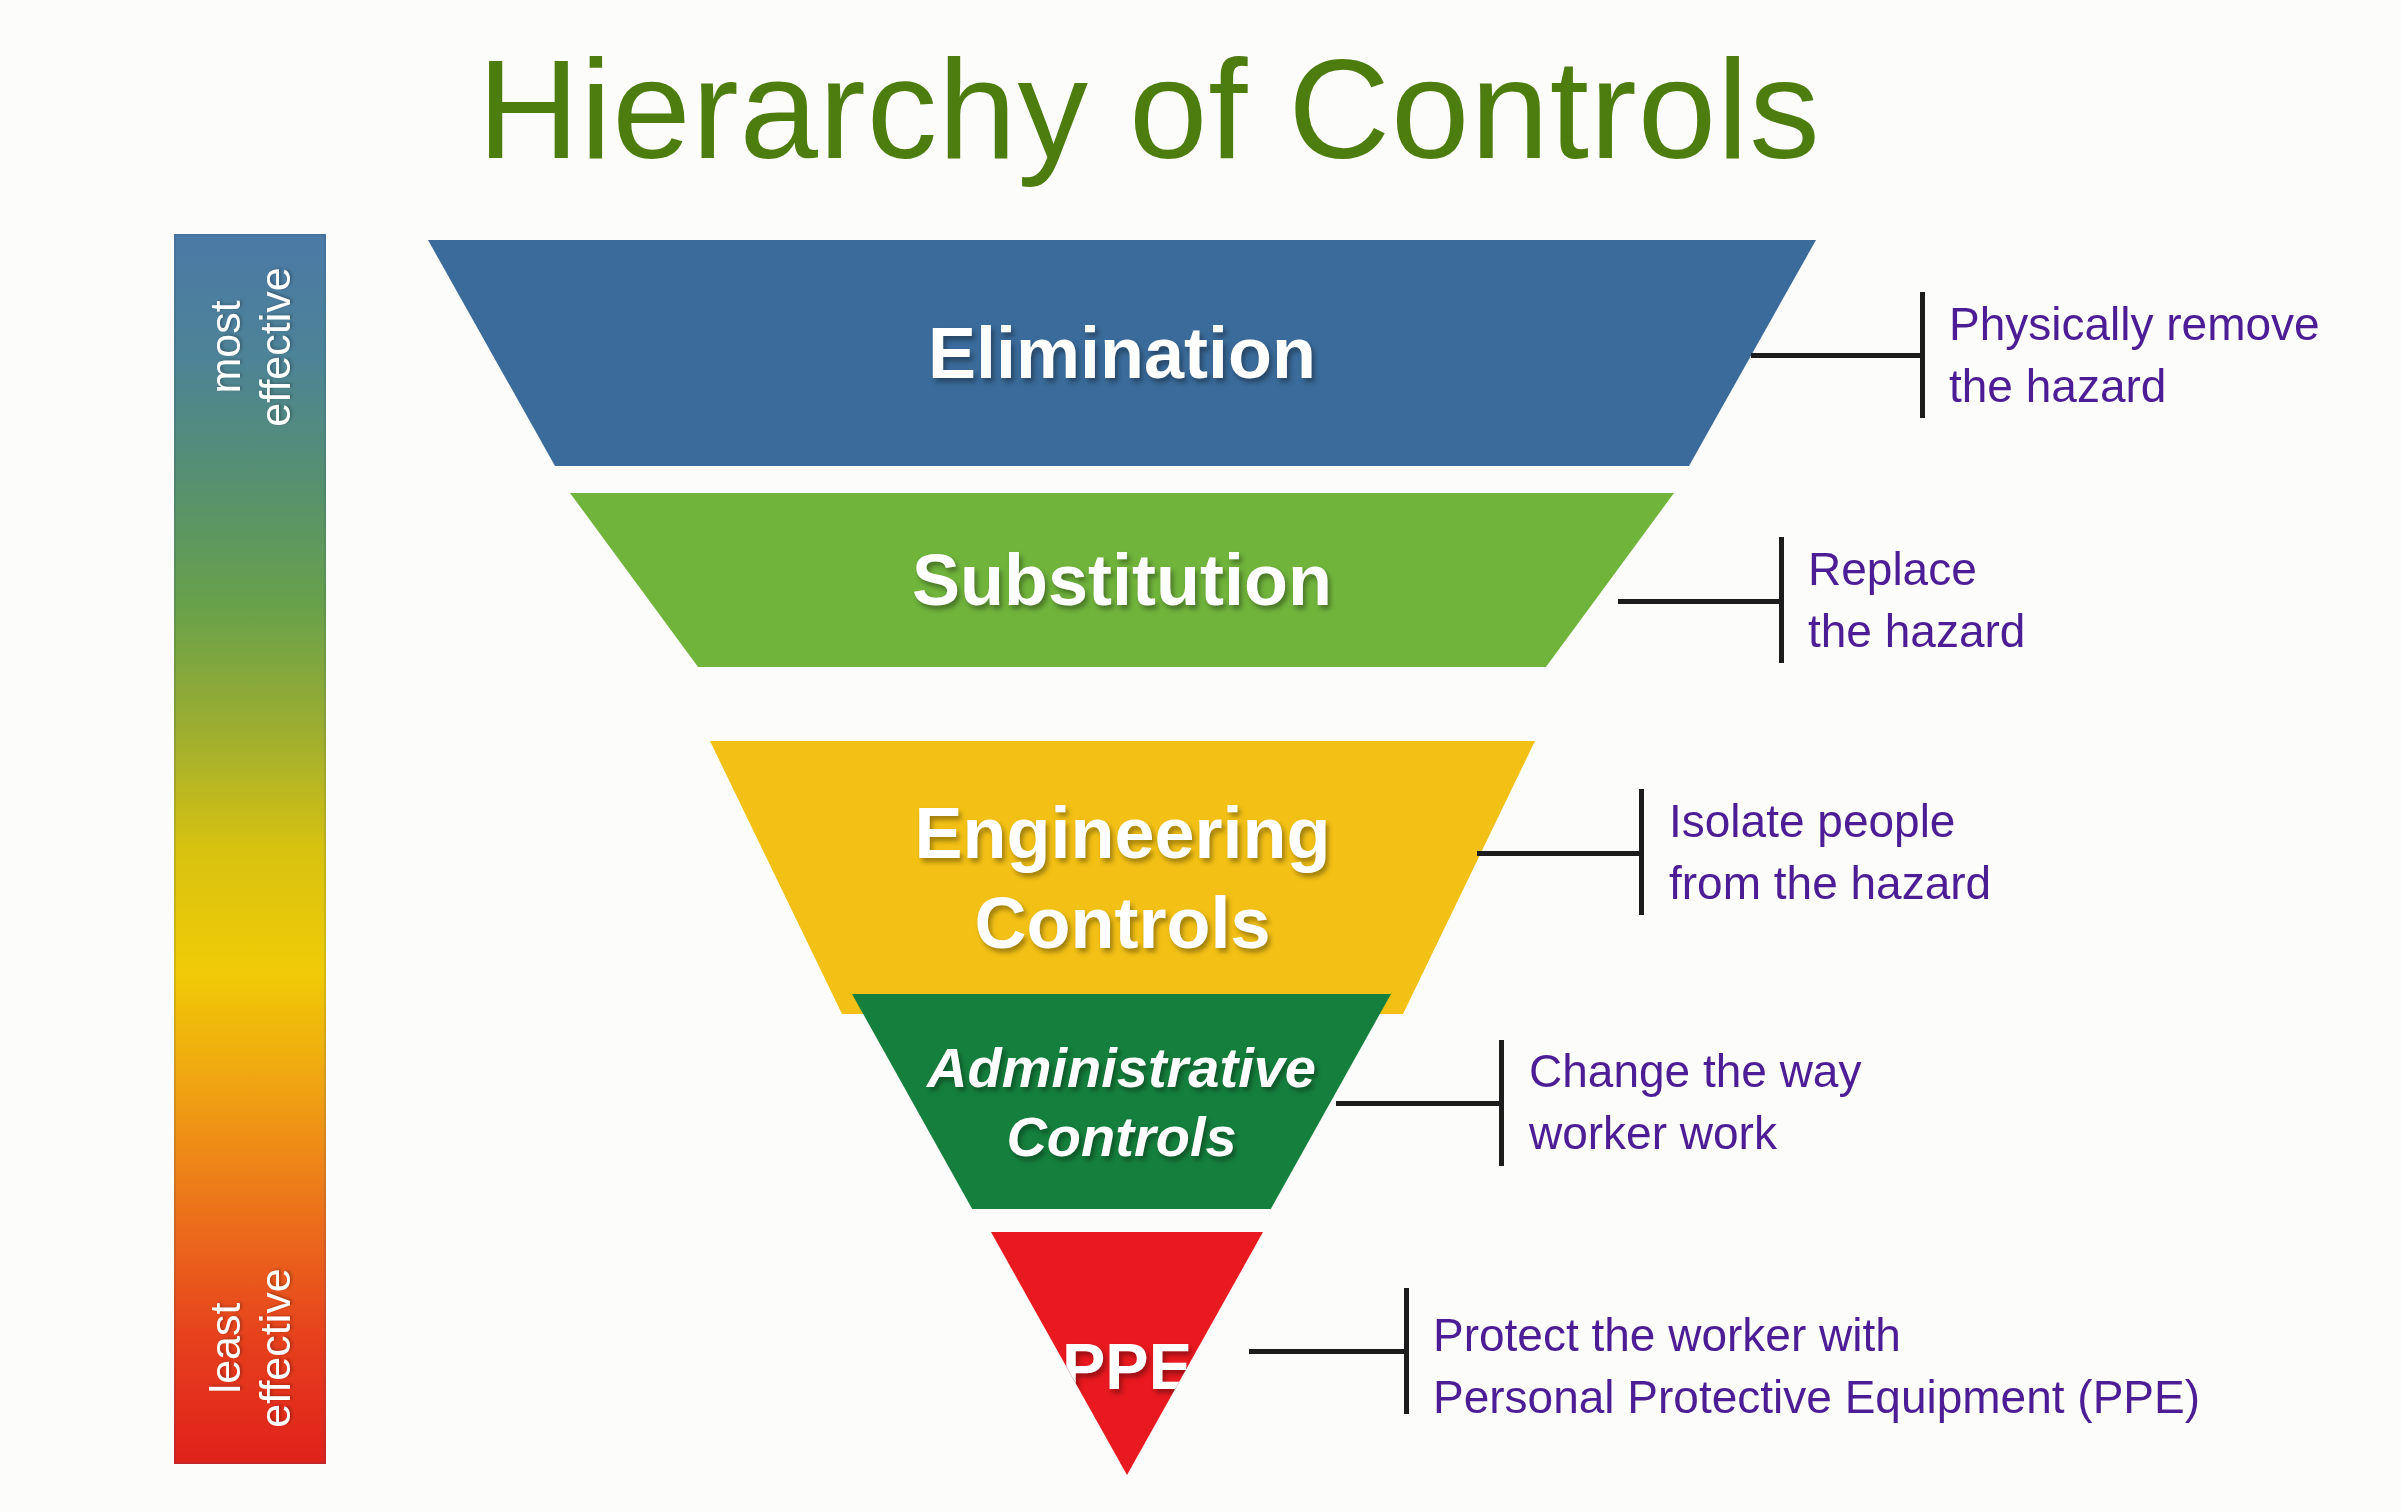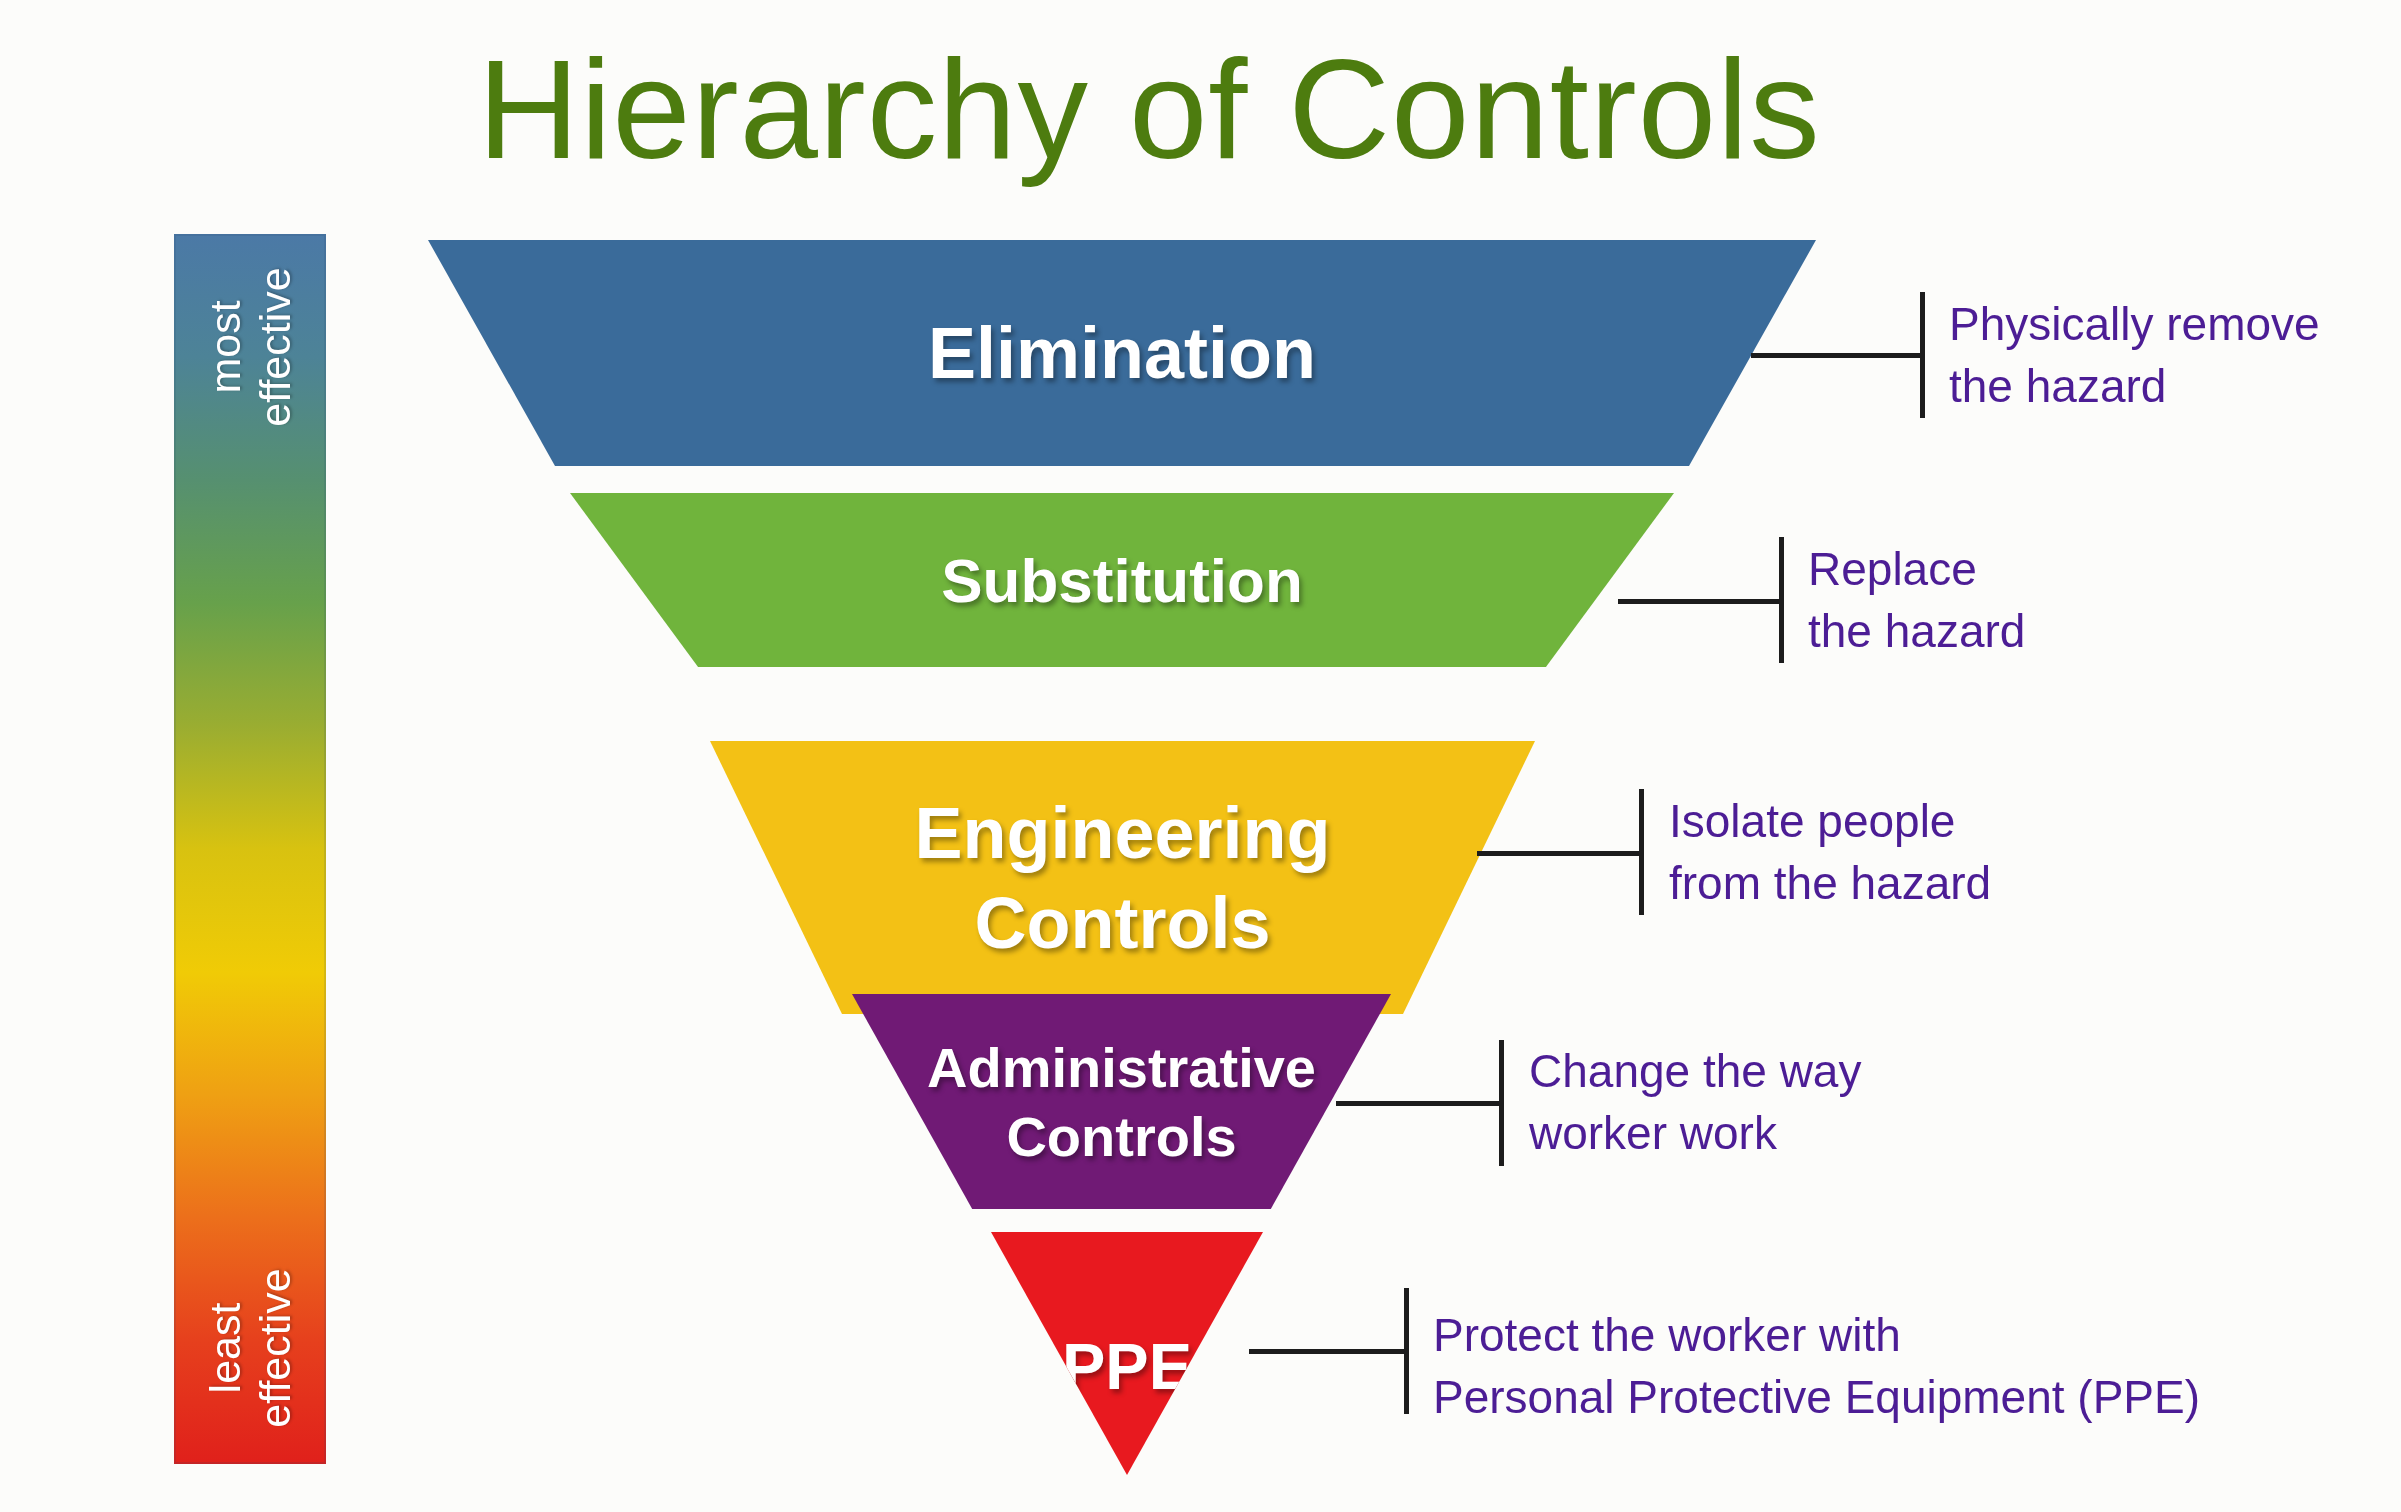--- a/index.html
+++ b/index.html
@@ -41,21 +41,21 @@
     display:flex;align-items:center;justify-content:center;
     color:#ffffff;font-weight:700;text-align:center;
     white-space:pre-line;
     text-shadow:2.8px 3.7px 5.6px rgba(0,0,0,0.35);
   }
   #band-0{left:428px;top:240px;width:1388px;height:226px;
     clip-path:polygon(0% 0%,100% 0%,90.85% 100%,9.15% 100%);
     font-size:72px;}
   #band-1{left:570px;top:493px;width:1104px;height:174px;
     clip-path:polygon(0% 0%,100% 0%,88.4% 100%,11.6% 100%);
-    font-size:62px;}
+    font-size:72px;}
   #band-2{left:710px;top:741px;width:825px;height:273px;
     clip-path:polygon(0% 0%,100% 0%,84.0% 100%,16.0% 100%);
     font-size:72px;line-height:90px;}
   #band-3{left:852px;top:994px;width:539px;height:215px;
     clip-path:polygon(0% 0%,100% 0%,77.7% 100%,22.3% 100%);
     font-size:56px;line-height:69px;}
   #band-4{left:991px;top:1232px;width:272px;height:243px;
     clip-path:polygon(0% 0%,100% 0%,50% 100%);
     font-size:65px;align-items:center;padding-top:26px;box-sizing:border-box;}
 
@@ -103,21 +103,21 @@
 <div id="band-0" class="abs band" style="background-color: rgb(58, 107, 154);">
   <span>Elimination</span>
 </div>
 <div id="band-1" class="abs band" style="background-color: rgb(112, 180, 60);">
   <span>Substitution</span>
 </div>
 <div id="band-2" class="abs band" style="background-color: rgb(243, 193, 21);">
   <span>Engineering
 Controls</span>
 </div>
-<div id="band-3" class="abs band" style="background-color: #701a75;">
+<div id="band-3" class="abs band" style="background-color: #15803d; font-style: italic;">
   <span>Administrative
 Controls</span>
 </div>
 <div id="band-4" class="abs band" style="background-color: rgb(232, 25, 31);">
   <span>PPE</span>
 </div>
 
 <div id="hl-0" class="abs h-line"></div>
 <div id="vl-0" class="abs v-line"></div>
 <div id="hl-1" class="abs h-line"></div>

